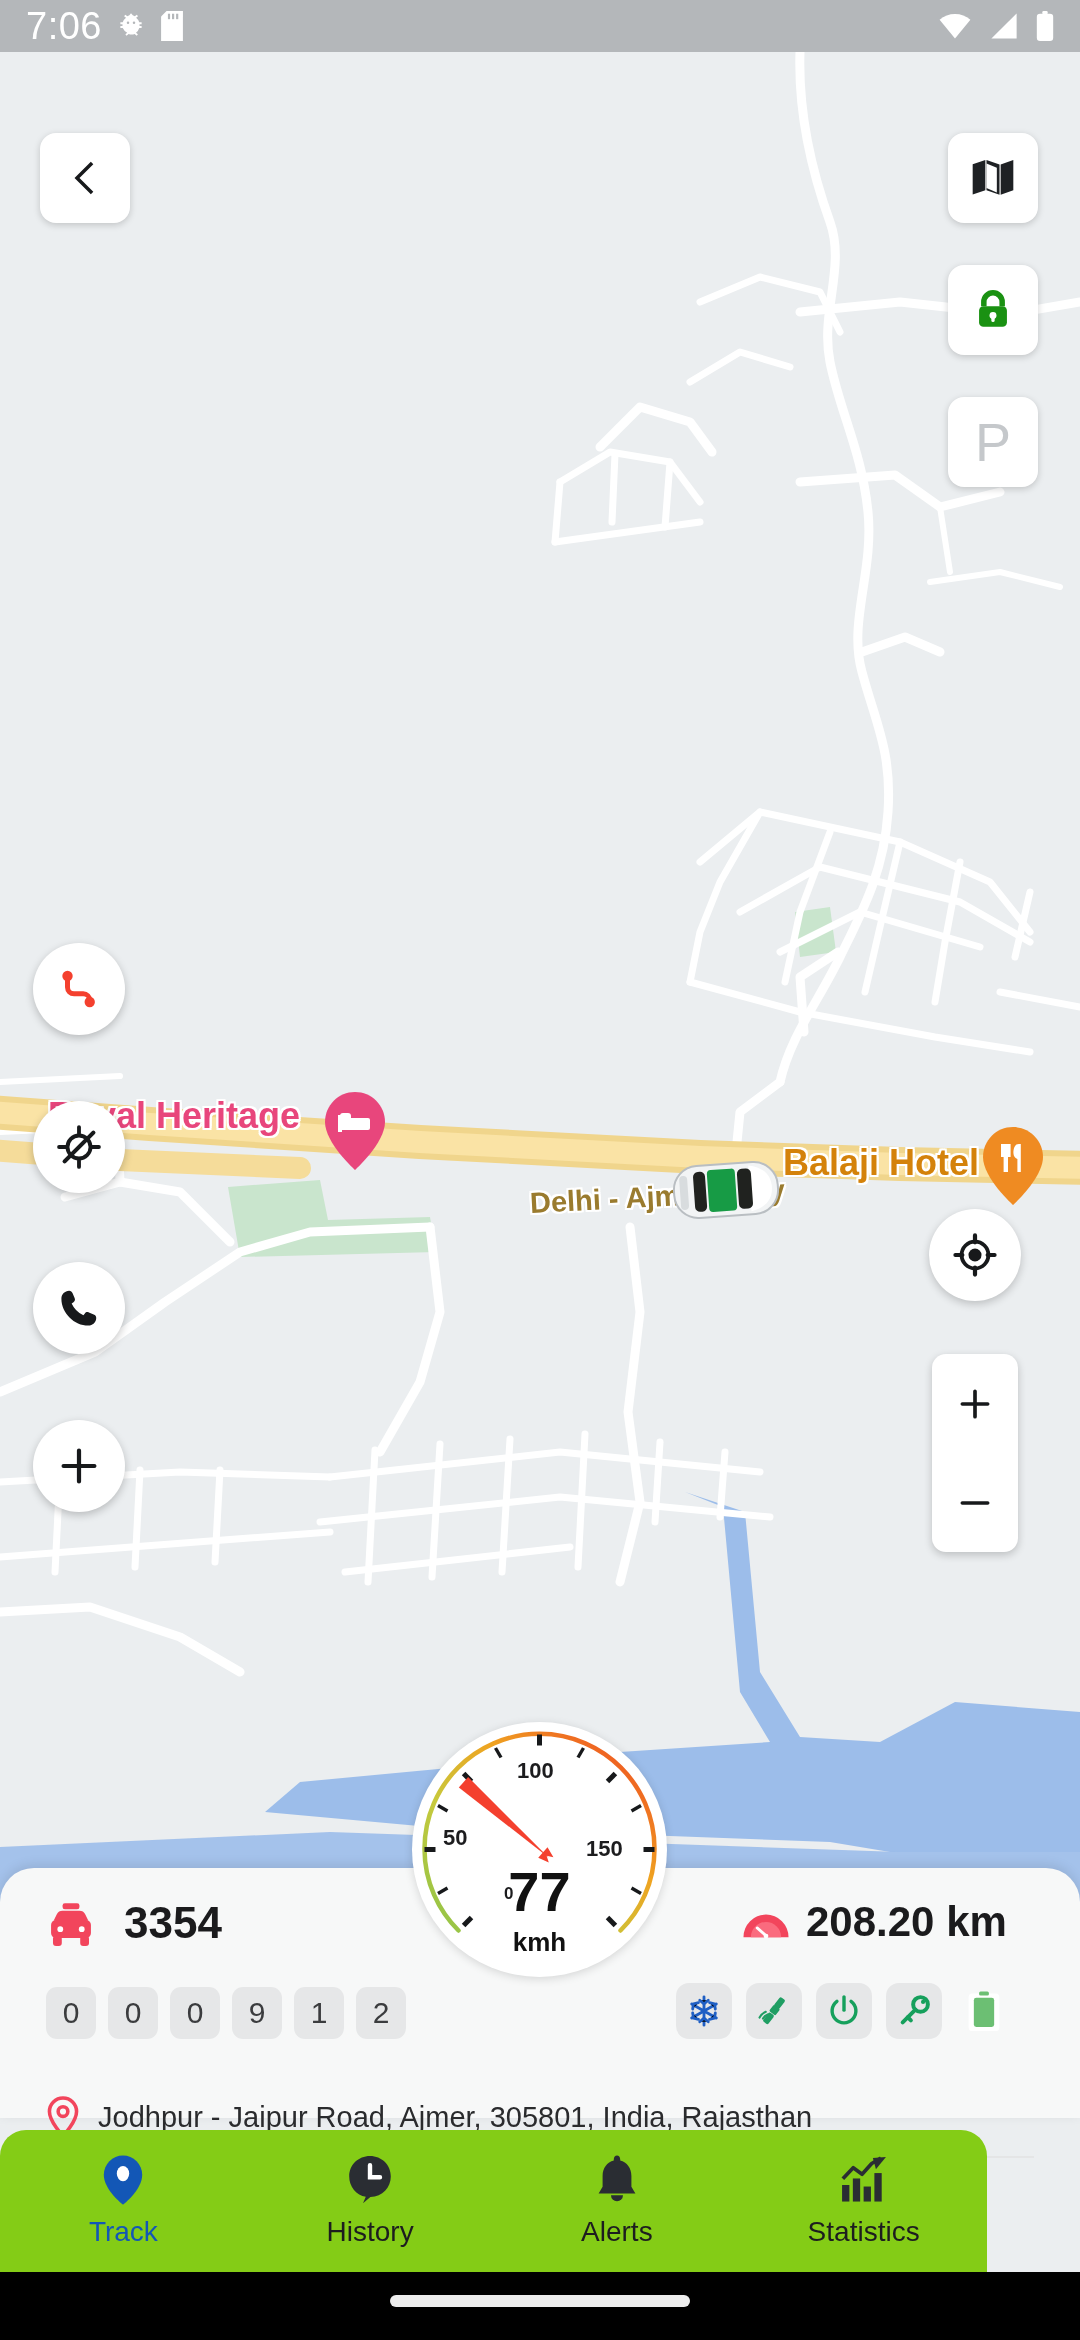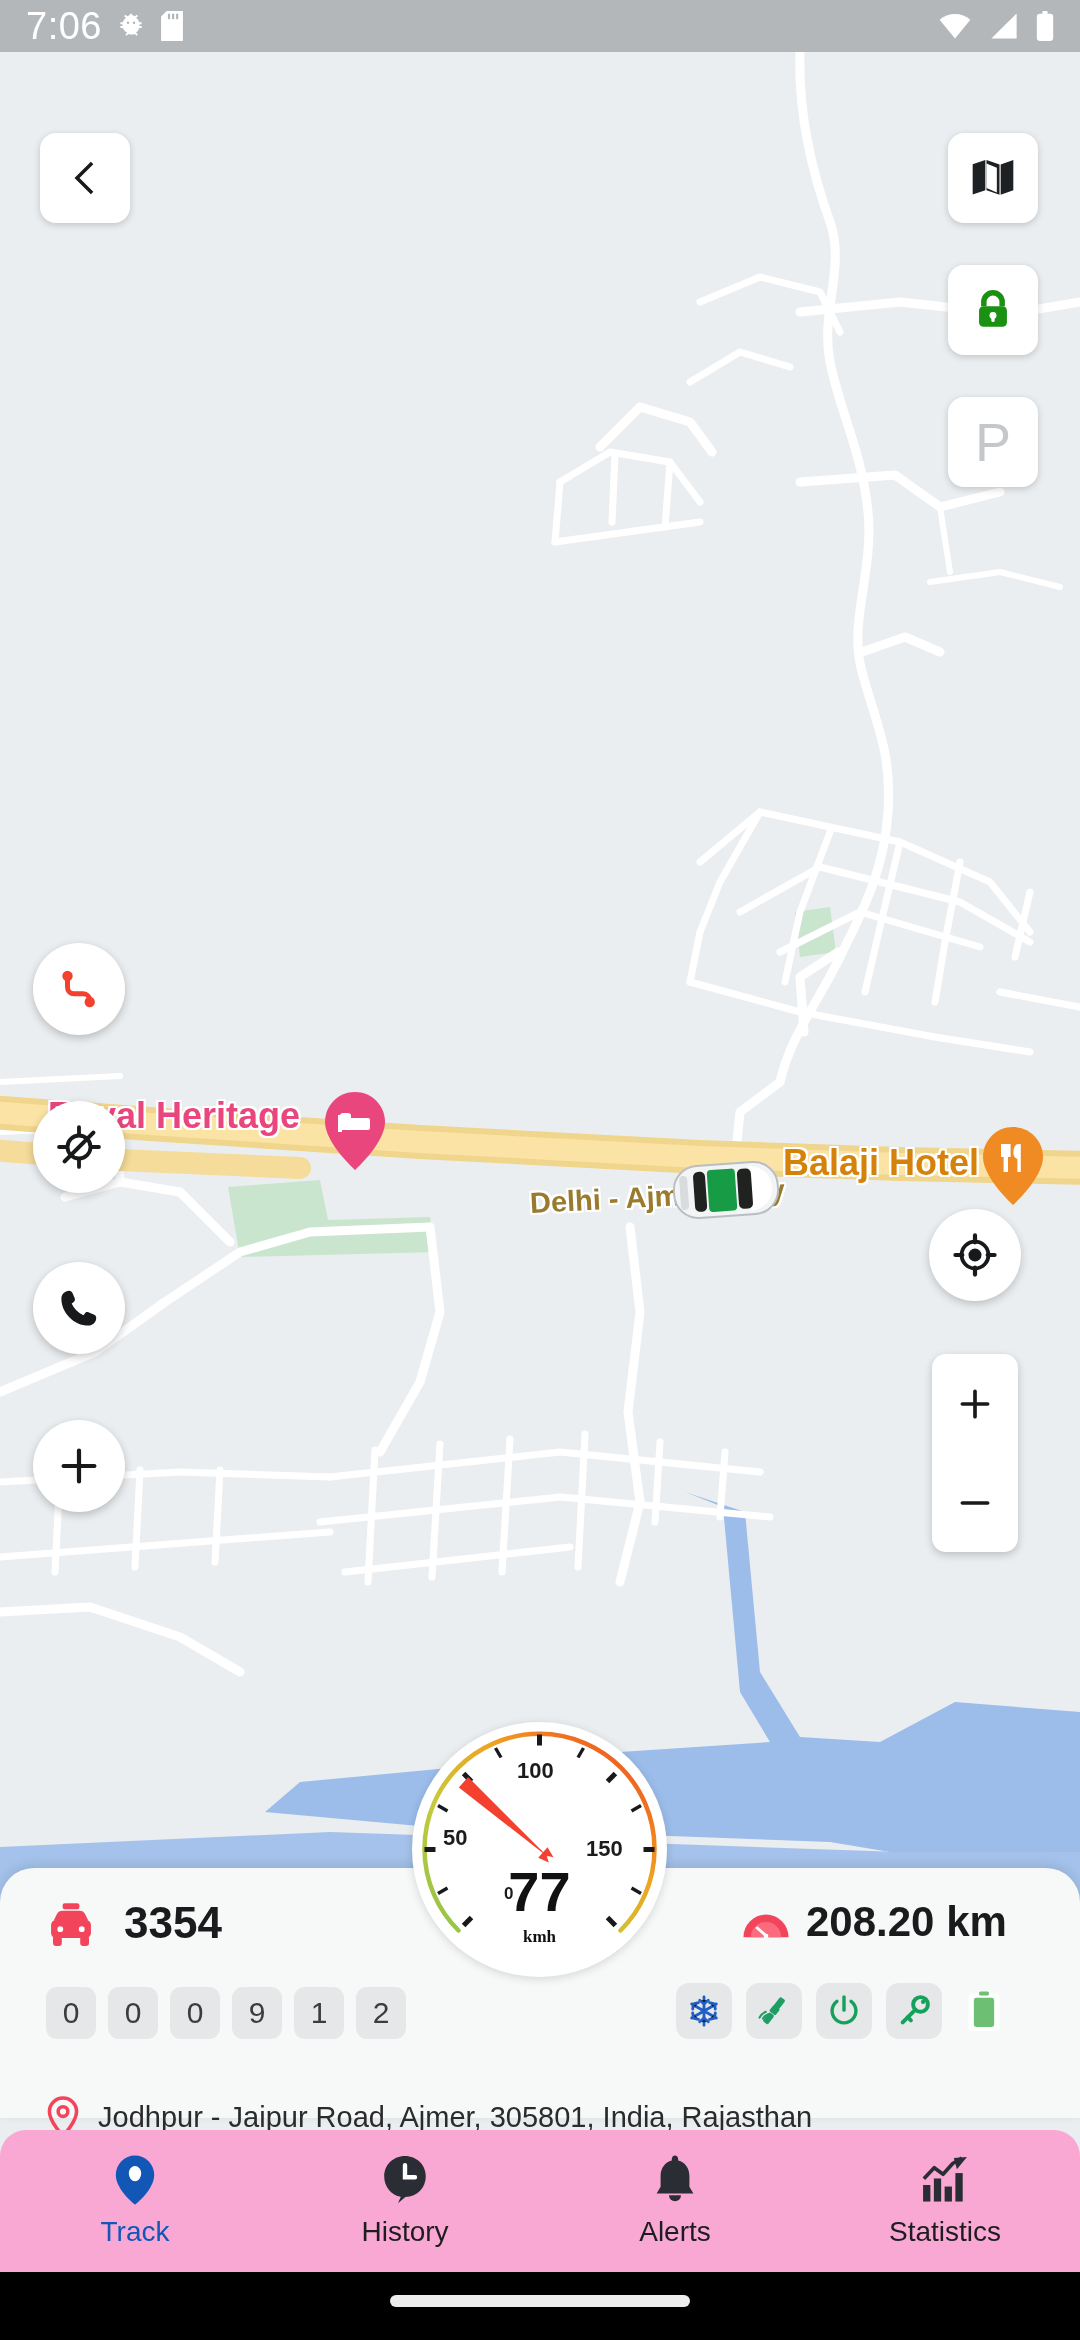--- a/index.html
+++ b/index.html
@@ -82,21 +82,21 @@
   }
   #speedo svg{position:absolute;top:0;left:0;}
   .sp-tick-lbl{position:absolute;font-size:22px;font-weight:bold;color:#1c1c1e;}
   #sp-0{left:92px;top:162px;font-size:17px;}
   #sp-50{left:31px;top:103px;}
   #sp-100{left:105px;top:36px;}
   #sp-150{left:174px;top:103px;margin-top:11px;}
   #sp-value{position:absolute;left:0;width:255px;top:142px;text-align:center;
     font-size:56px;font-weight:bold;color:#111;line-height:1;}
   #sp-unit{position:absolute;left:0;width:255px;top:205px;text-align:center;
-    font-size:17px;font-weight:bold;color:#111;font-family:Liberation Serif, serif;}
+    font-size:26px;font-weight:bold;color:#111;}
 
   
   #info-card{
     position:absolute;left:0;top:1868px;width:1080px;height:250px;
     background:#f7f8f8;border-radius:34px 34px 0 0;
     box-shadow:0 -3px 12px rgba(0,0,0,.10);z-index:30;
   }
   #row-top{position:absolute;top:30px;left:0;width:1080px;height:60px;}
   #veh-block{position:absolute;left:46px;top:0;display:flex;align-items:flex-end;gap:28px;}
   #veh-no{font-size:44px;font-weight:bold;color:#1b1b1d;}
@@ -113,22 +113,22 @@
     display:flex;align-items:center;justify-content:center;}
   .chip.clear{background:transparent;}
 
   #addr-row{position:absolute;left:46px;top:228px;display:flex;align-items:center;gap:18px;}
   #addr-txt{font-size:29px;color:#2a2b2d;}
 
   #card-divider{position:absolute;left:46px;top:288px;width:988px;height:2px;background:#e4e5e6;}
 
   
   #bottom-nav{
-    position:absolute;left:0;top:2130px;width:1080px;height:142px;
-    background:#f9a8d4;border-radius:26px 26px 0 0;
+    position:absolute;left:0;top:2130px;width:987px;height:142px;
+    background:#84cc16;border-radius:26px 26px 0 0;
     display:flex;z-index:50;
   }
   .nav-item{flex:1;display:flex;flex-direction:column;align-items:center;
     justify-content:center;gap:10px;cursor:pointer;}
   .nav-lbl{font-size:28px;color:#1d1d1f;}
   .nav-item.active .nav-lbl{color:#1357b6;}
 
   #gesture-bar-area{position:absolute;left:0;top:2272px;width:1080px;height:68px;background:#000;z-index:55;}
   #gesture-pill{position:absolute;left:390px;top:2295px;width:300px;height:12px;
     border-radius:6px;background:#ededed;z-index:56;}

